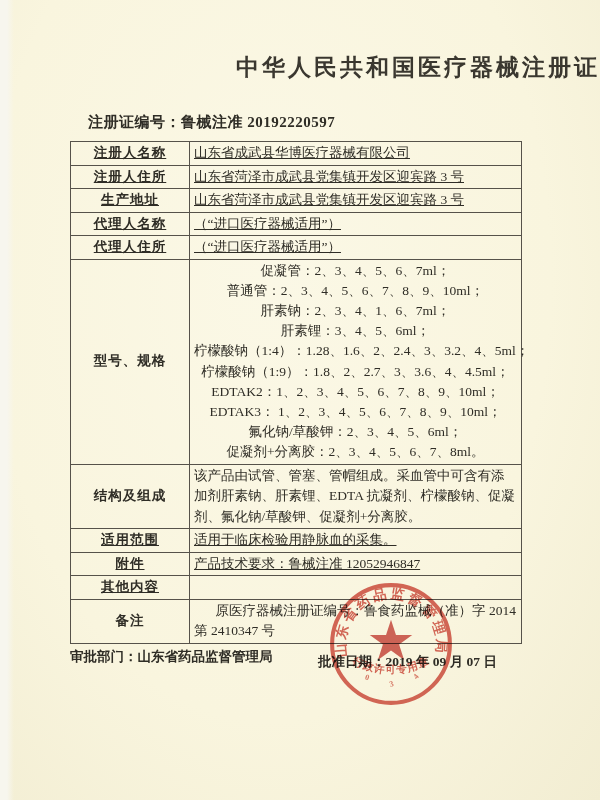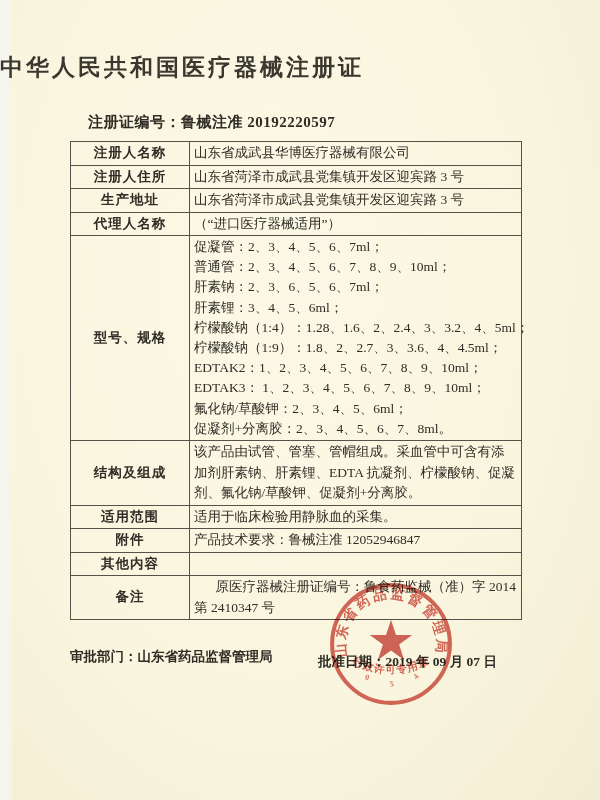--- a/index.html
+++ b/index.html
@@ -10,21 +10,21 @@
   }
   .page{
     position:relative;width:600px;height:800px;
     background:
       linear-gradient(90deg,#f7f6ee 0px,#f7f6ee 7px,rgba(247,246,238,0) 14px),
       radial-gradient(ellipse at 45% 35%, #fbf8e6 0%, #f9f5de 60%, #f2edd2 100%);
     color:#2f2d26;
   }
   .title{
     position:absolute;top:52px;left:0;width:600px;
-    text-align:left;font-size:23px;font-weight:bold;
+    text-align:right;font-size:23px;font-weight:bold;
     letter-spacing:3px;color:#3a372f;
   }
   .regno{
     position:absolute;top:113px;left:88px;
     font-size:15px;font-weight:bold;letter-spacing:.5px;text-align:right;
   }
   table.cert{
     position:absolute;top:141px;left:70px;width:452px;
     border-collapse:collapse;table-layout:fixed;
     font-size:13.5px;
@@ -32,23 +32,23 @@
   table.cert td{
     border:1px solid #56524a;
     padding:1px 4px;
     vertical-align:middle;
     line-height:20.5px;
   }
   td.lbl{
     width:110px;text-align:center;font-weight:600;letter-spacing:1px;
   }
   td.val{padding-left:12px;padding-right:8px;}
-  tr.h1{height:23px;}
+  tr.h1{height:23px;text-decoration:underline;}
   .speclines div{line-height:20.2px;white-space:nowrap;}
-  td.spec-val{padding-top:3px;padding-bottom:3px;}
+  td.spec-val{padding-top:3px;padding-bottom:3px;text-align:center;}
   td.struct{line-height:21px;padding-top:2px;padding-bottom:2px;margin-top:25px;}
   tr.hrem{height:41px;}
   td.remark{line-height:21px;text-indent:1.6em;padding-right:6px;}
   .footer{position:absolute;top:648px;left:0;width:600px;font-size:13.5px;font-weight:600;}
   .f-left{position:absolute;left:70px;top:0;}
   .f-right{position:absolute;left:318px;top:0;line-height:27px;}
   .f-right .sign{letter-spacing:1px;}
   .seal{
     position:absolute;left:325px;top:578px;width:132px;height:132px;
     opacity:.8;mix-blend-mode:multiply;pointer-events:none;
@@ -75,27 +75,31 @@
         <td class="val">山东省菏泽市成武县党集镇开发区迎宾路 3 号</td>
       </tr>
       <tr class="h1">
         <td class="lbl">生产地址</td>
         <td class="val">山东省菏泽市成武县党集镇开发区迎宾路 3 号</td>
       </tr>
       <tr class="h1">
         <td class="lbl">代理人名称</td>
         <td class="val">（“进口医疗器械适用”）</td>
       </tr>
+      <tr class="h1">
+        <td class="lbl">代理人住所</td>
+        <td class="val">（“进口医疗器械适用”）</td>
+      </tr>
       <tr>
         <td class="lbl">型号、规格</td>
         <td class="val spec-val">
           <div class="speclines">
             <div>促凝管：2、3、4、5、6、7ml；</div>
             <div>普通管：2、3、4、5、6、7、8、9、10ml；</div>
-            <div>肝素钠：2、3、6、5、6、7ml；</div>
+            <div>肝素钠：2、3、4、1、6、7ml；</div>
             <div>肝素锂：3、4、5、6ml；</div>
             <div>柠檬酸钠（1:4）：1.28、1.6、2、2.4、3、3.2、4、5ml；</div>
             <div>柠檬酸钠（1:9）：1.8、2、2.7、3、3.6、4、4.5ml；</div>
             <div>EDTAK2：1、2、3、4、5、6、7、8、9、10ml；</div>
             <div>EDTAK3： 1、2、3、4、5、6、7、8、9、10ml；</div>
             <div>氟化钠/草酸钾：2、3、4、5、6ml；</div>
             <div>促凝剂+分离胶：2、3、4、5、6、7、8ml。</div>
           </div>
         </td>
       </tr>

